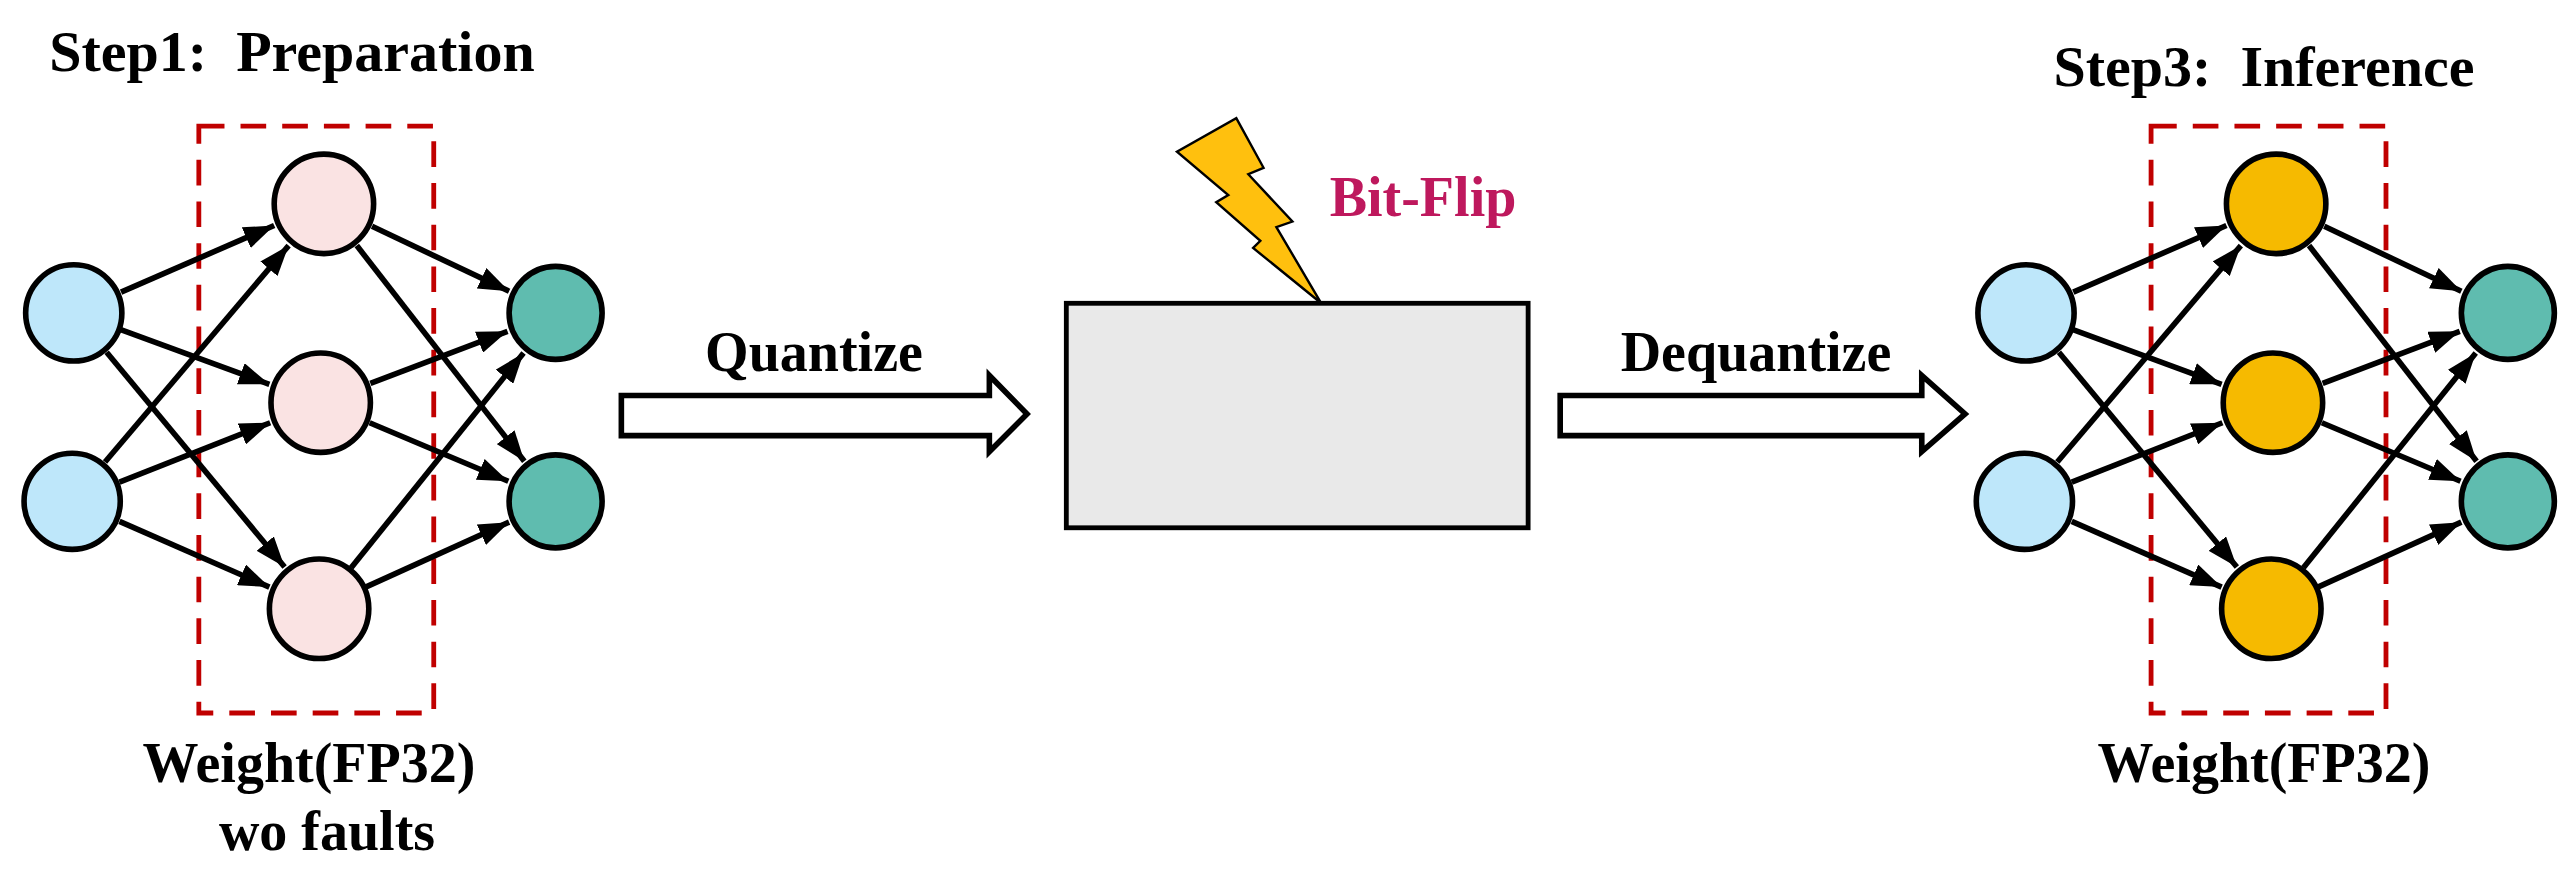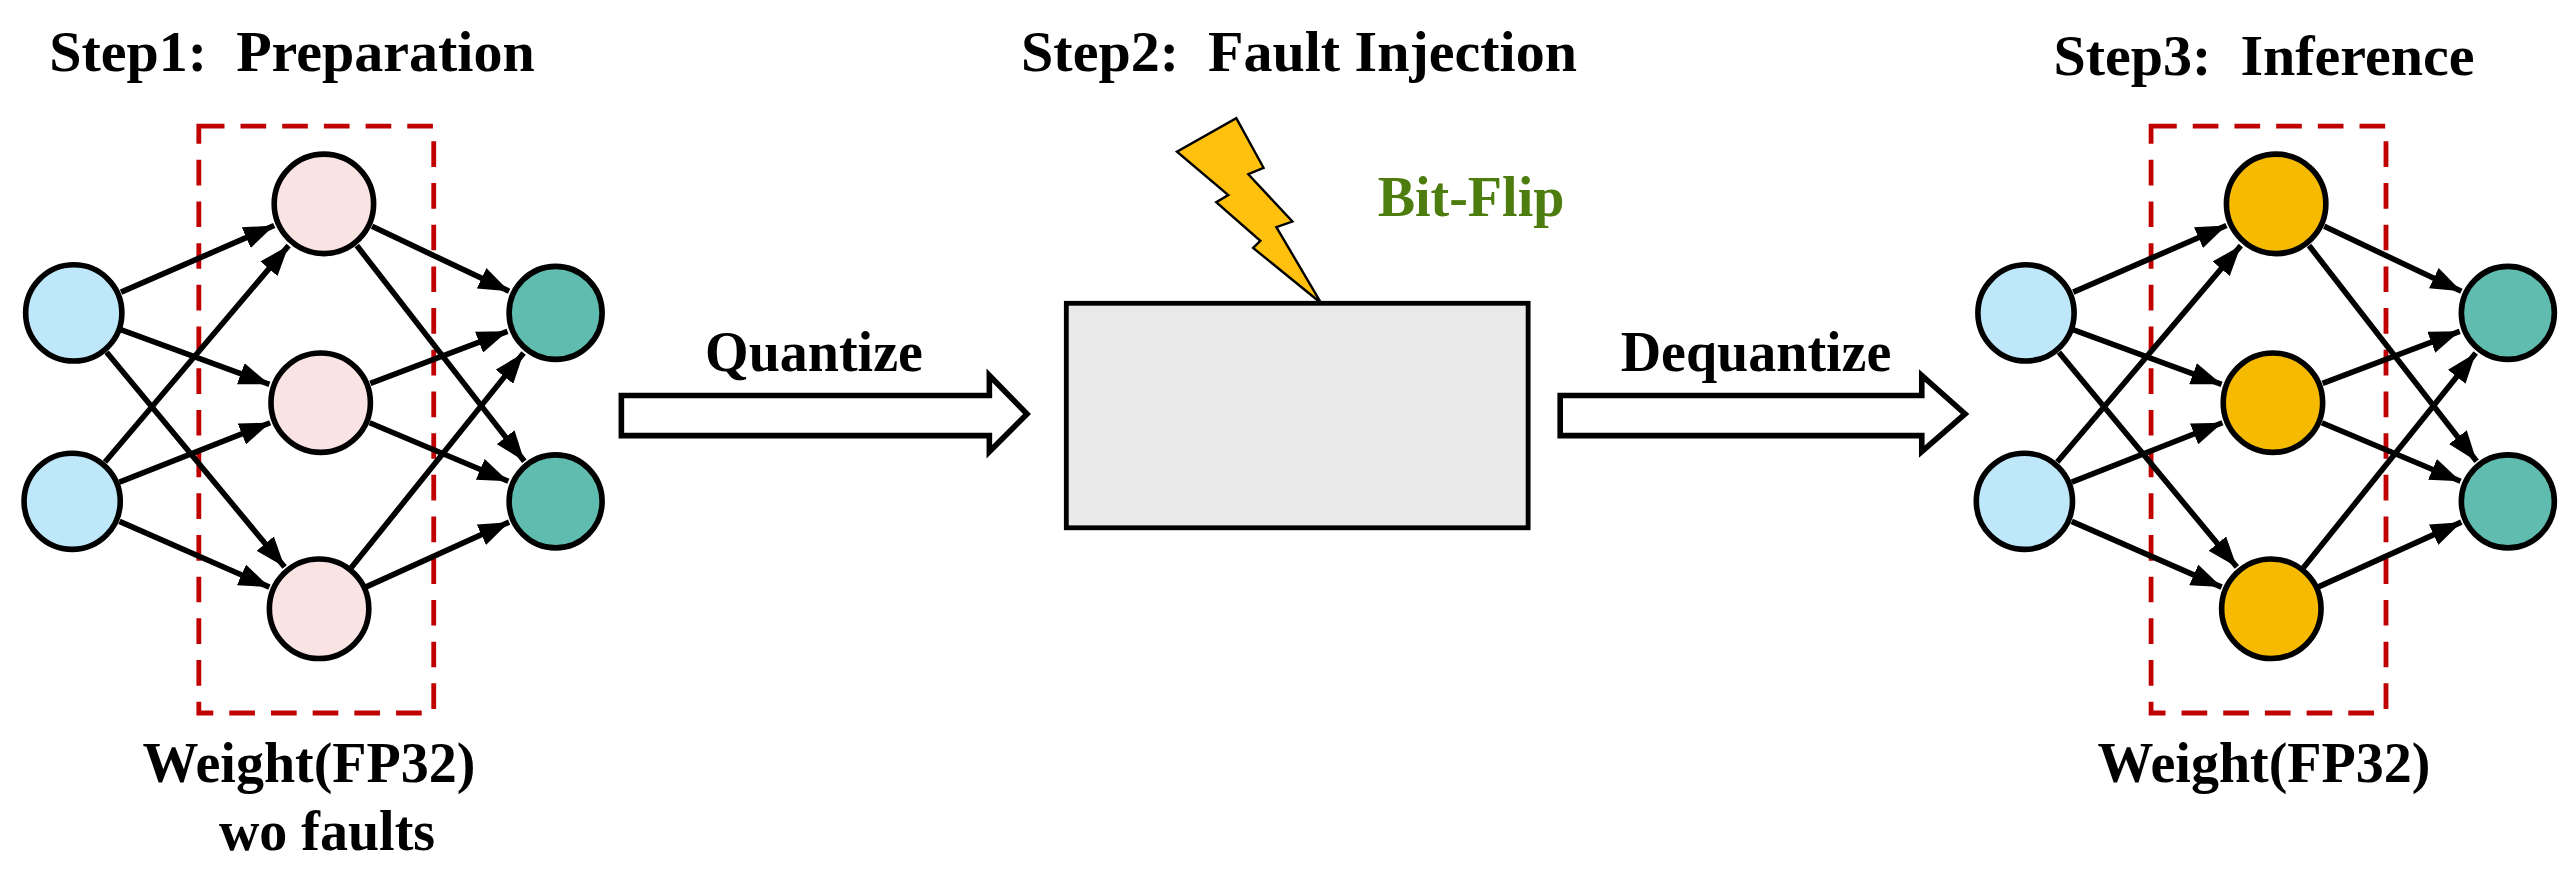--- a/index.html
+++ b/index.html
@@ -15,21 +15,21 @@
   .txt{
     position:absolute;
     transform:translateX(-50%);
     color:#000;
     font-size:56px;
     line-height:67px;
     white-space:pre;
     text-align:center;
   }
   .title{font-size:58px;}
-  .red-label{color:#4d7c0f;margin-left:48px;}
+  .red-label{color:#be185d;}
 </style>
 </head>
 <body>
 
 <div id="stage">
 
   <svg id="diagram-svg" width="2576" height="892" viewBox="0 0 3213 1112">
     <defs>
       <marker id="ah" viewBox="0 0 38 28" refX="38" refY="14" markerWidth="38" markerHeight="28" markerUnits="userSpaceOnUse" orient="auto">
         <path d="M0,0 L38,14 L0,28 Z" fill="#000"></path>
@@ -93,22 +93,21 @@
       <circle cx="2525" cy="625" r="60" fill="#BEE7FA" stroke="#000" stroke-width="7"></circle>
       <circle cx="2839" cy="254" r="62" fill="#F6BA00" stroke="#000" stroke-width="7"></circle>
       <circle cx="2835" cy="502" r="62" fill="#F6BA00" stroke="#000" stroke-width="7"></circle>
       <circle cx="2833" cy="759" r="62" fill="#F6BA00" stroke="#000" stroke-width="7"></circle>
       <circle cx="3128" cy="390" r="58" fill="#5FBCAF" stroke="#000" stroke-width="7"></circle>
       <circle cx="3128" cy="625" r="58" fill="#5FBCAF" stroke="#000" stroke-width="7"></circle>
     </g>
   </svg>
 
   <div class="txt title" style="left:292px; top:17.6px;">Step1:  Preparation</div>
-  <div class="txt title" style="left:1299px; top:17.6px;">Step2:  Fault Injection</div>
-  <div class="txt title" style="left:2264px; top:22px;">Step3:  Inference</div>
+  <div class="txt title" style="left:2264px; top:33px;">Step3:  Inference</div>
 
   <div class="txt" style="left:814px; top:319px;">Quantize</div>
   <div class="txt" style="left:1756px; top:319px;">Dequantize</div>
 
   <div class="txt red-label" style="left:1423px; top:164px;">Bit-Flip</div>
 
 
   <div class="txt" style="left:309px; top:730px;">Weight(FP32)</div>
   <div class="txt" style="left:327px; top:798px;">wo faults</div>
 

